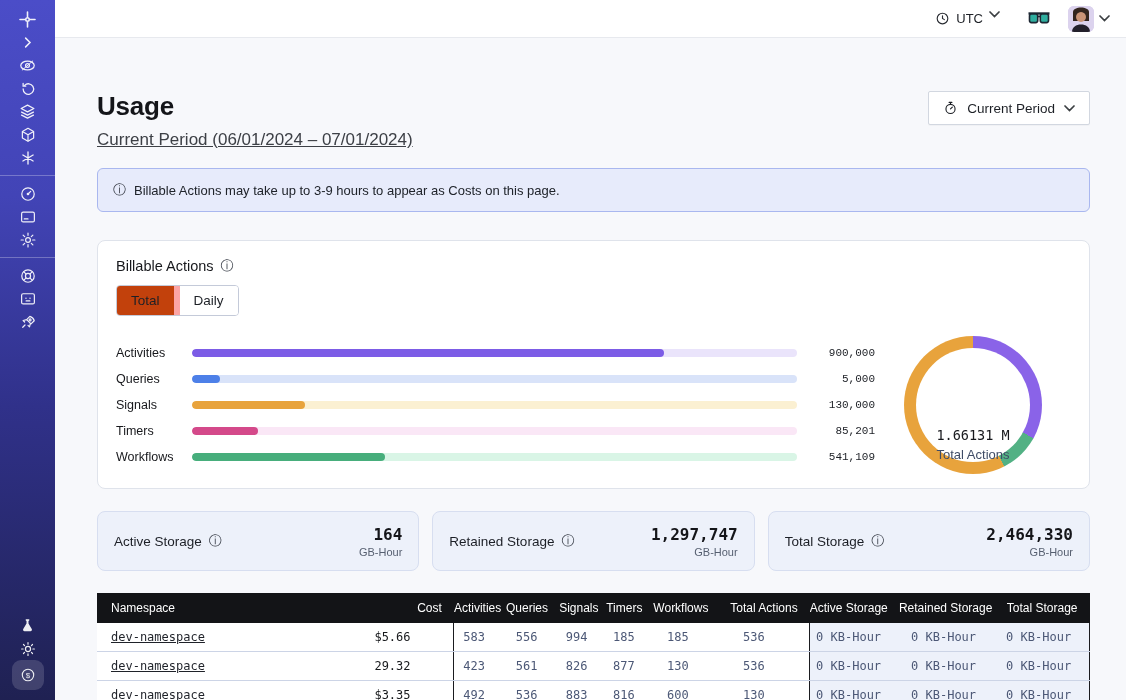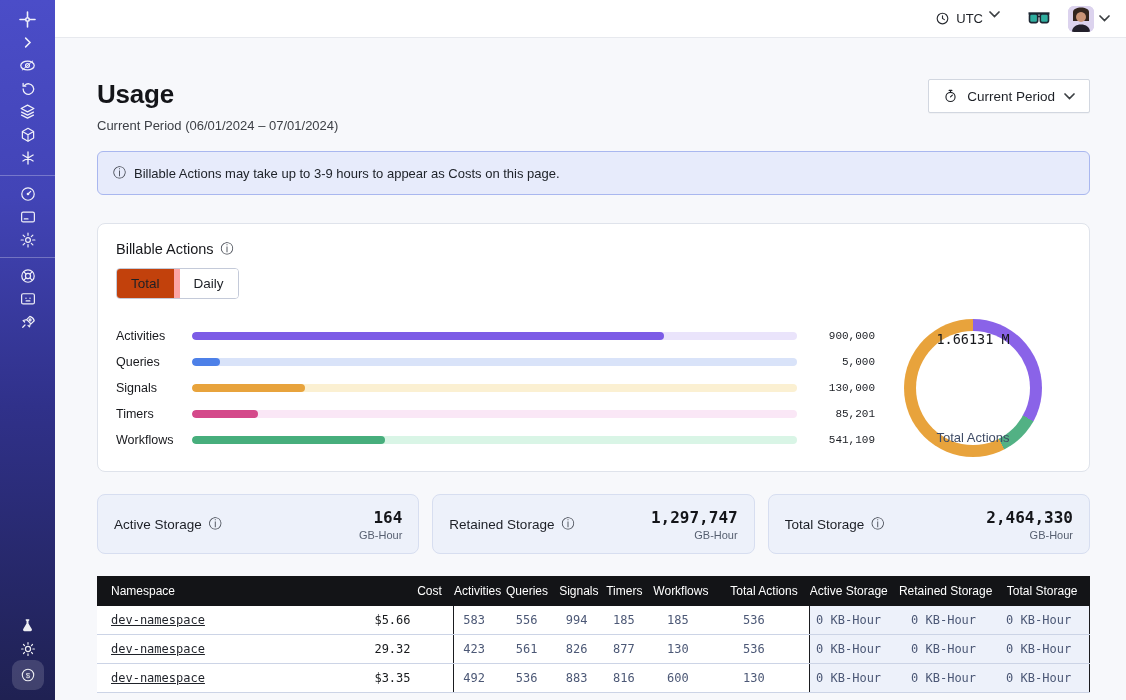--- a/index.html
+++ b/index.html
@@ -20,23 +20,23 @@
   .topbar { position:absolute; left:55px; top:0; right:0; height:38px; background:#fff;
     border-bottom:1px solid #e7e9ee; display:flex; align-items:center; justify-content:flex-end;
     padding-right:16px; gap:8px; z-index:4; }
   .tz { display:flex; gap:6px; font-size:13px; color:#1d2026; cursor:pointer; padding:4px 6px; }
   .glasses { margin-left:14px; cursor:pointer; display:flex; }
   .avatar-wrap { display:flex; align-items:center; gap:5px; margin-left:10px; cursor:pointer; }
   .avatar { width:26px; height:26px; border-radius:6px; overflow:hidden; background:#d9cfec; }
 
   
   .main { position:absolute; left:55px; top:39px; right:0; bottom:0; padding:0 36px 0 42px; }
-  .page-head { margin-top:40px; display:flex; justify-content:space-between; align-items:flex-start; }
+  .page-head { margin-top:52px; display:flex; justify-content:space-between; align-items:flex-start; }
   h1 { font-size:26px; font-weight:600; letter-spacing:-.2px; color:#141519; }
-  .subtitle { font-size:13px; color:#3d4046; margin-top:8px; }
+  .subtitle { font-size:17px; color:#3d4046; margin-top:8px;text-decoration:underline; }
   .period-btn { display:flex; align-items:center; gap:9px; background:#fff; border:1px solid #d2d7e0;
     border-radius:2px; height:34px; padding:0 14px; font-size:13.5px; font-weight:500; color:#1d2026;
     cursor:pointer; box-shadow:0 1px 1px rgba(20,25,40,.03); }
 
   .banner { margin-top:18px; background:#e7ebfb; border:1px solid #a9b7ef; border-radius:6px;
     padding:12px 15px; font-size:13px; color:#20242b; display:flex; align-items:center; gap:8px; }
   .info-glyph { font-style:normal; font-size:13px; color:#3a3f49; }
 
   .card { margin-top:28px; background:#fff; border:1px solid #dfe3eb; border-radius:8px; padding:16px 18px 14px; }
   .card-title { font-size:14.5px; font-weight:500; display:flex; align-items:center; gap:7px; }
@@ -49,21 +49,21 @@
   .bars { flex:1; }
   .bar-row { display:flex; align-items:center; height:18px; margin-bottom:8px; }
   .bar-row:last-child { margin-bottom:0; }
   .bar-label { width:76px; font-size:12.5px; color:#17181c; }
   .bar-track { flex:1; height:8px; border-radius:99px; position:relative; overflow:hidden; }
   .bar-fill { position:absolute; left:0; top:0; height:8px; border-radius:99px; }
   .bar-value { width:64px; text-align:right; font-family:Liberation Mono, monospace; font-size:11px; color:#1b1e24; margin-left:14px; }
   .donut-wrap { width:196px; display:flex; justify-content:center; }
   .donut { width:138px; height:138px; border-radius:50%; position:relative; }
   .donut-hole { position:absolute; inset:12px; background:#fff; border-radius:50%;
-    display:flex; flex-direction:column; align-items:center; justify-content:space-between; gap:4px; }
+    display:flex; flex-direction:column; align-items:center; justify-content:flex-end; gap:4px; }
   .donut-value { font-family:"DejaVu Sans Mono",monospace; font-size:13.5px; color:#17181c; }
   .donut-label { font-size:13px; color:#3f4c66; }
 
   .storage-row { margin-top:22px; display:flex; gap:13px; }
   .storage-card { flex:1; background:#edf1fa; border:1px solid #d7def0; border-radius:8px;
     padding:10px 16px; display:flex; justify-content:space-between; align-items:center; min-height:60px; }
   .storage-label { font-size:13.5px; color:#1c1f26; display:flex; align-items:center; gap:7px; }
   .storage-val { text-align:right; }
   .storage-num { font-family:"DejaVu Sans Mono",monospace; font-size:16px; font-weight:700; color:#141519; }
   .storage-unit { font-size:11px; color:#565f70; margin-top:2px; }

